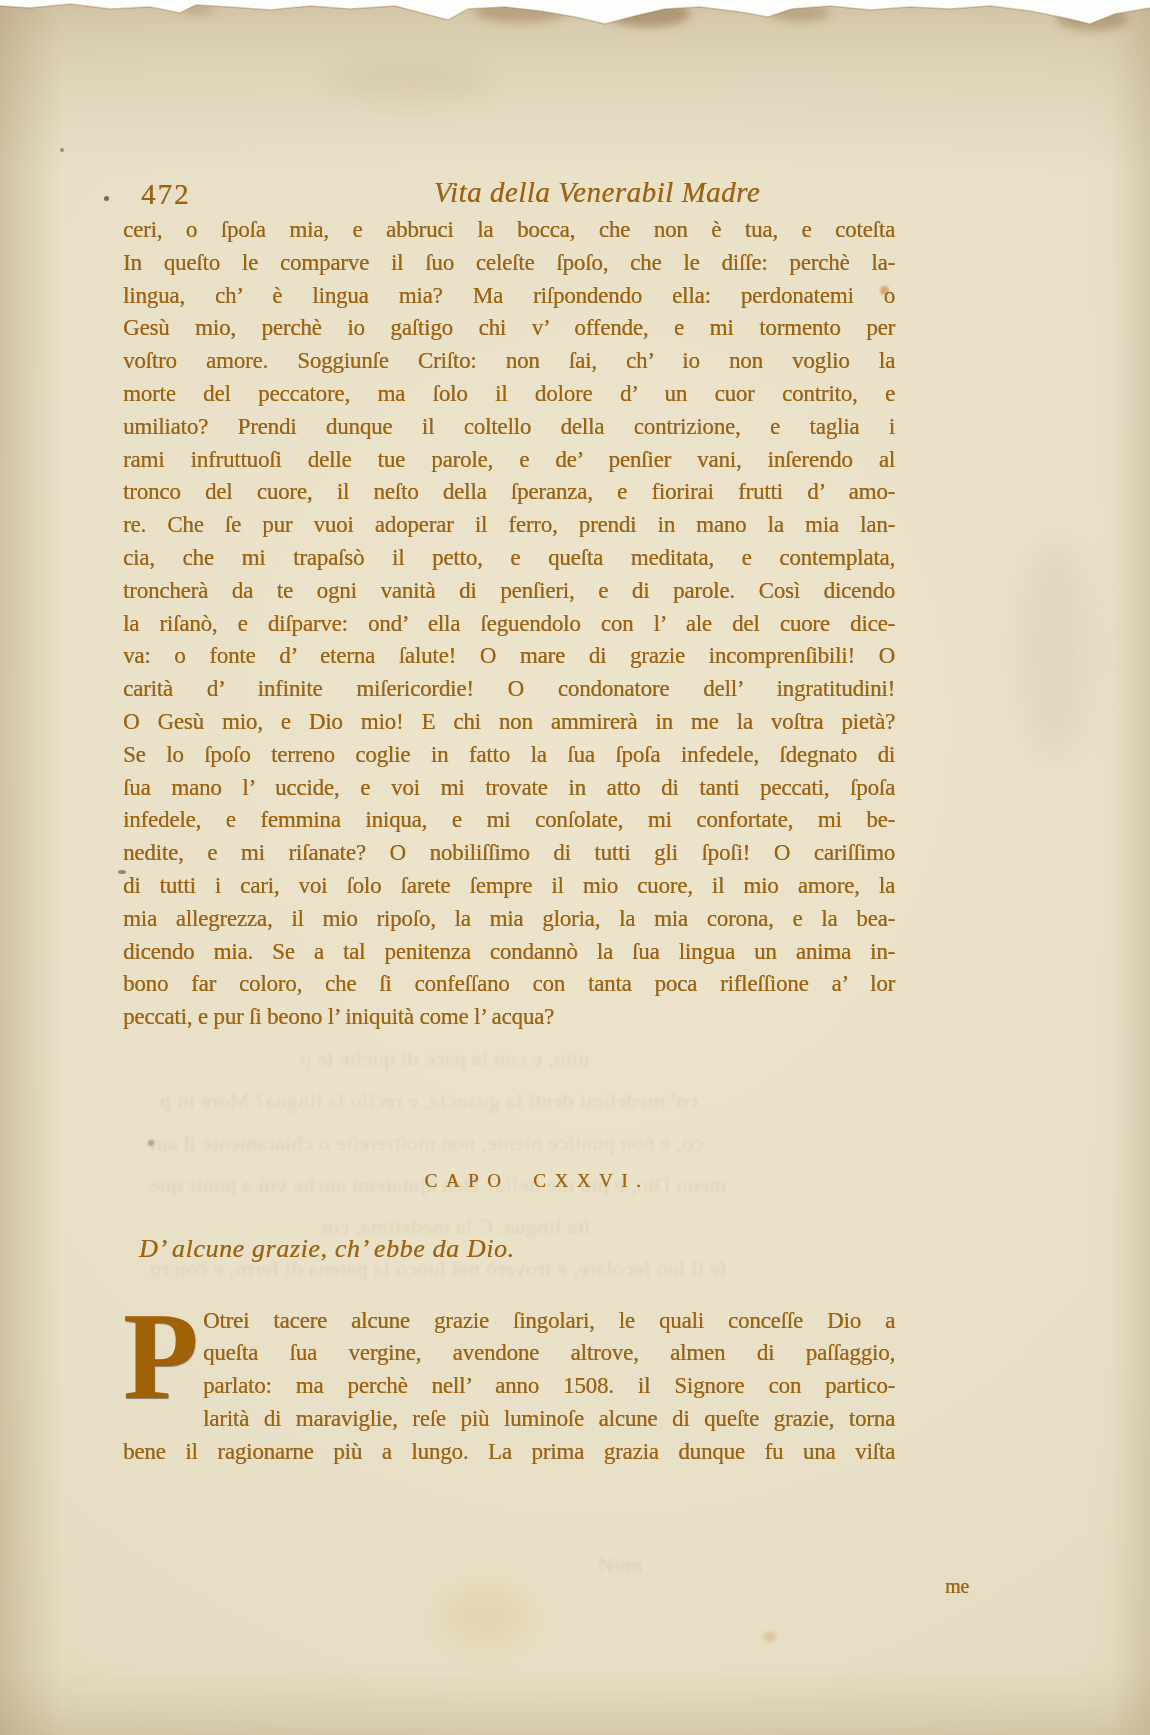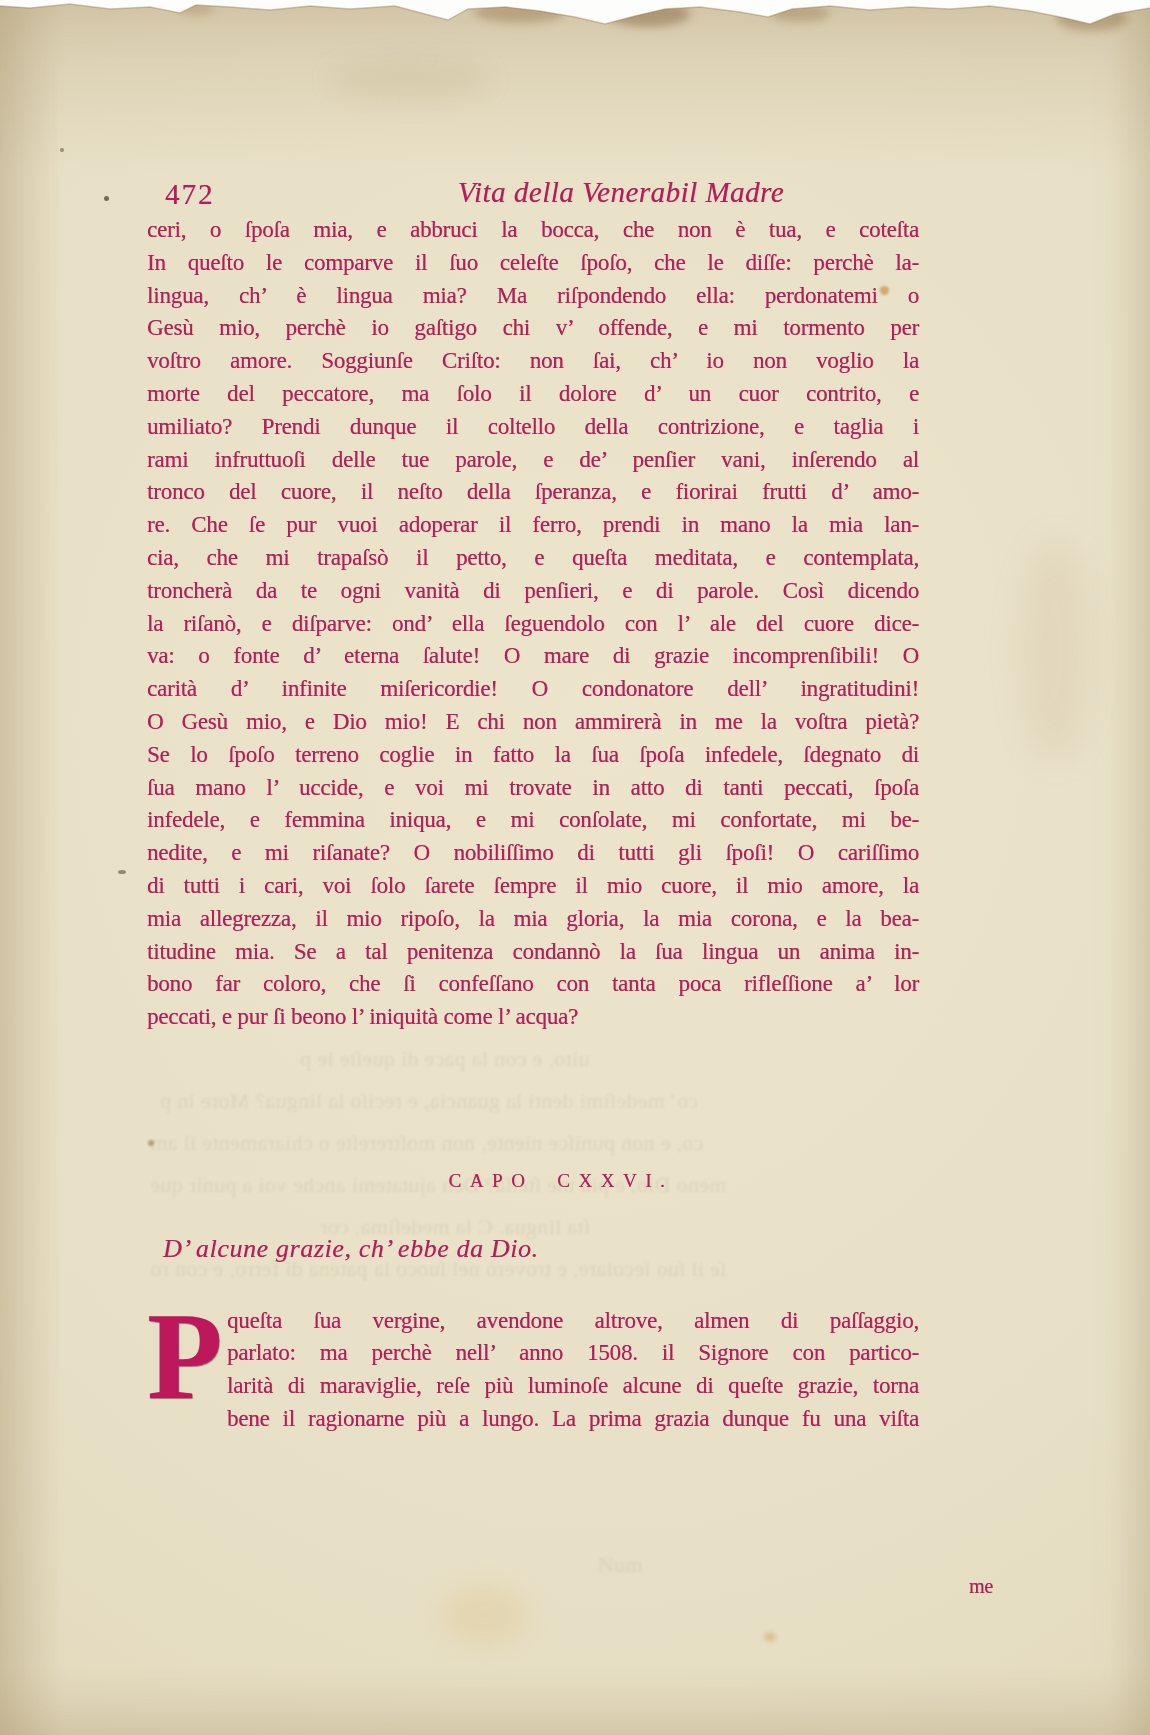--- a/index.html
+++ b/index.html
@@ -32,21 +32,21 @@
   .s7{left:148px;top:1140px;width:6px;height:6px;background:rgba(135,92,40,.5);filter:blur(.8px);}
   .s8{left:1020px;top:540px;width:70px;height:220px;background:rgba(160,132,88,.10);filter:blur(16px);}
   .s9{left:330px;top:60px;width:160px;height:40px;background:rgba(165,136,92,.12);filter:blur(12px);}
 
   
   .ghost{position:absolute;color:#8d8471;opacity:.15;filter:blur(.8px);
          transform:scaleX(-1);font-size:22px;white-space:nowrap;letter-spacing:.3px;}
   .ghost--plain{transform:none;opacity:.18;filter:blur(1.6px);}
 
   
-  .text-block{position:absolute;left:147px;top:176px;width:772px;color:#be185d;
+  .text-block{position:absolute;left:123px;top:176px;width:772px;color:#a16207;
               font-size:23px;letter-spacing:-0.2px;line-height:32.8px;
               text-shadow:.4px .4px .6px rgba(46,40,34,.45);}
   .header{position:relative;height:36px;}
   .folio{position:absolute;left:18px;top:2px;font-size:29px;letter-spacing:2px;}
   .running-title{position:absolute;left:0;right:0;top:0;text-align:center;
                  transform:translateX(88px);font-style:italic;font-size:29px;letter-spacing:.5px;}
   .line{text-align:justify;text-align-last:justify;}
   .line-left{text-align:left;text-align-last:left;}
   .para1{margin-top:2px;}
 
@@ -129,32 +129,33 @@
           <div class="line">la riſanò, e diſparve: ond’ ella ſeguendolo con l’ ale del cuore dice-</div>
           <div class="line">va: o fonte d’ eterna ſalute! O mare di grazie incomprenſibili! O</div>
           <div class="line">carità d’ infinite miſericordie! O condonatore dell’ ingratitudini!</div>
           <div class="line">O Gesù mio, e Dio mio! E chi non ammirerà in me la voſtra pietà?</div>
           <div class="line">Se lo ſpoſo terreno coglie in fatto la ſua ſpoſa infedele, ſdegnato di</div>
           <div class="line">ſua mano l’ uccide, e voi mi trovate in atto di tanti peccati, ſpoſa</div>
           <div class="line">infedele, e femmina iniqua, e mi conſolate, mi confortate, mi be-</div>
           <div class="line">nedite, e mi riſanate? O nobiliſſimo di tutti gli ſpoſi! O cariſſimo</div>
           <div class="line">di tutti i cari, voi ſolo ſarete ſempre il mio cuore, il mio amore, la</div>
           <div class="line">mia allegrezza, il mio ripoſo, la mia gloria, la mia corona, e la bea-</div>
-          <div class="line">titudine mia. Se a tal penitenza condannò la ſua lingua un anima in-</div>
+          <div class="line">dicendo mia. Se a tal penitenza condannò la ſua lingua un anima in-</div>
           <div class="line">bono far coloro, che ſi confeſſano con tanta poca rifleſſione a’ lor</div>
         </div>
       <div class="line line-left">peccati, e pur ſi beono l’ iniquità come l’ acqua?</div>
     </div>
 
     <div class="chapter-heading">CAPO CXXVI.</div>
     <div class="chapter-subtitle">D’ alcune grazie, ch’ ebbe da Dio.</div>
 
     <div class="para2">
       <div class="dropcap">P</div>
       <div>
+          <div class="line">Otrei tacere alcune grazie ſingolari, le quali conceſſe Dio a</div>
           <div class="line">queſta ſua vergine, avendone altrove, almen di paſſaggio,</div>
           <div class="line">parlato: ma perchè nell’ anno 1508. il Signore con partico-</div>
           <div class="line">larità di maraviglie, reſe più luminoſe alcune di queſte grazie, torna</div>
           <div class="line">bene il ragionarne più a lungo. La prima grazia dunque fu una viſta</div>
         </div>
     </div>
 
     <div class="catchword">me</div>
   </div>
 

